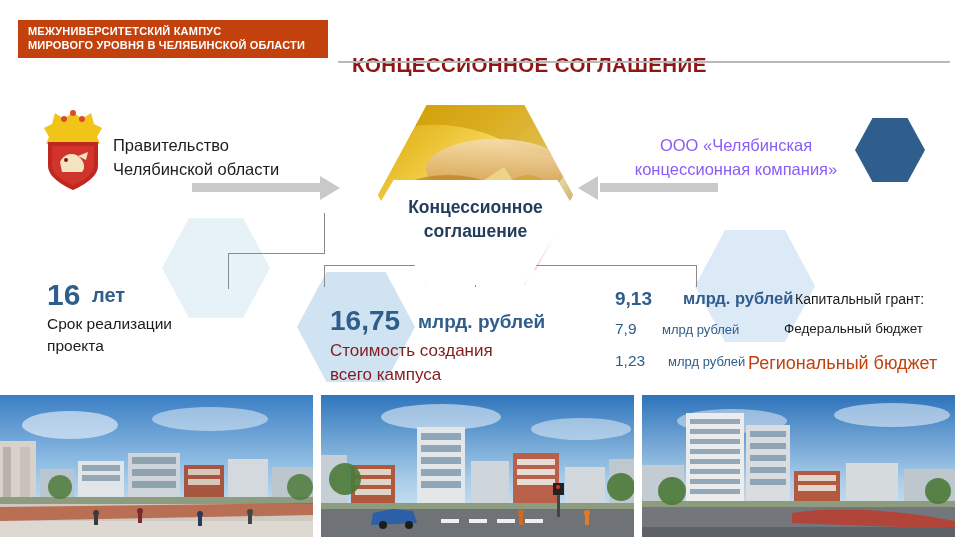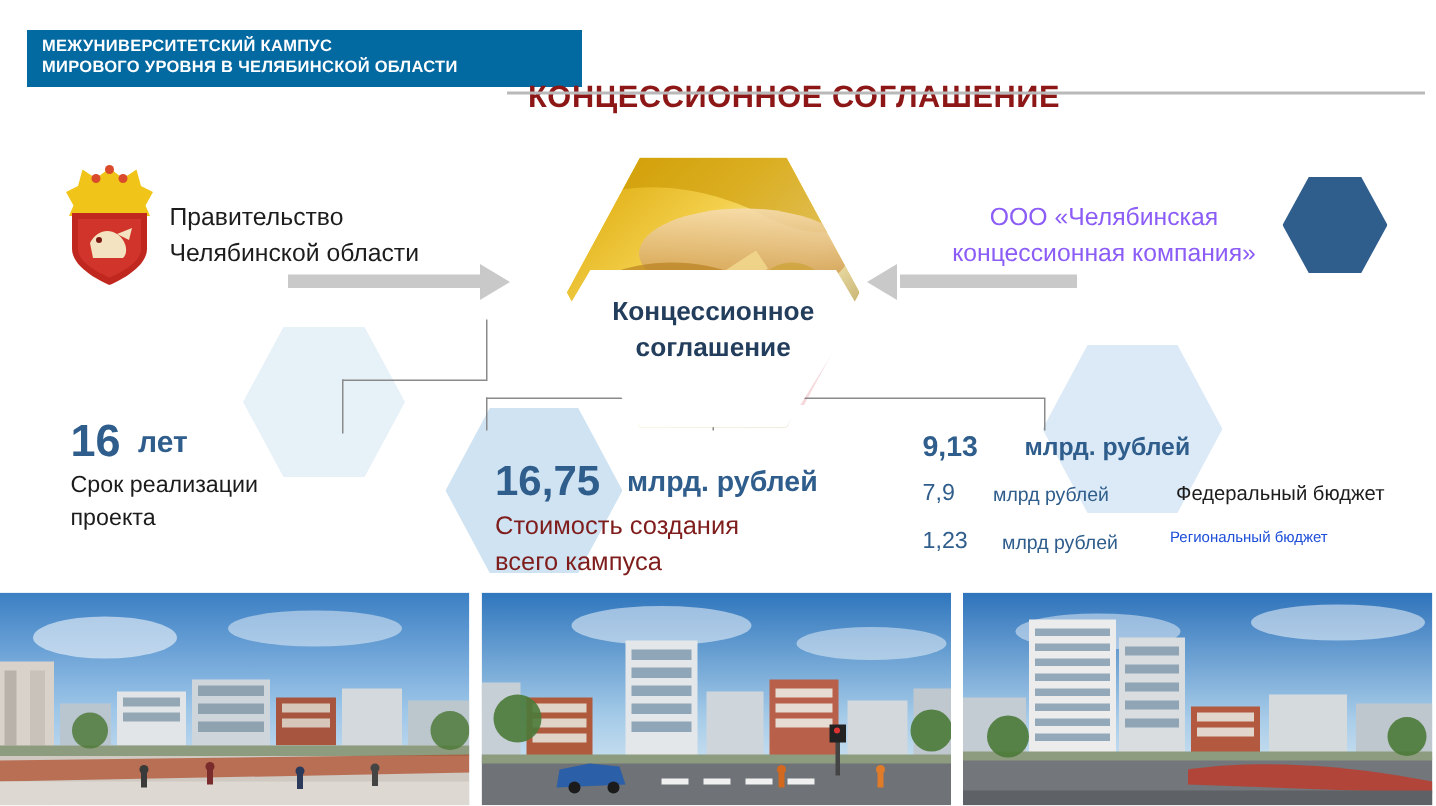--- a/index.html
+++ b/index.html
@@ -15,23 +15,23 @@
     width: 957px;
     height: 537px;
     background: #ffffff;
   }
 
   
   .header-logo {
     position: absolute;
     left: 18px;
     top: 20px;
-    width: 370px;
+    width: 310px;
     height: 38px;
-    background: #0369a1;
+    background: #c2410c;
     color: #ffffff;
     padding: 5px 8px 4px 10px;
     line-height: 1.25;
   }
   .header-logo .line {
     font-size: 11px;
     font-weight: bold;
     letter-spacing: 0.2px;
     white-space: nowrap;
   }
@@ -241,22 +241,22 @@
   }
   .stat-reg-num {
     left: 615px; top: 352px;
     font-size: 15.5px; color: #2f5d8c;
   }
   .stat-reg-unit {
     left: 668px; top: 354px;
     font-size: 13px; color: #2f5d8c;
   }
   .stat-reg-label {
-    left: 780px; top: 353px;
-    font-size: 10px; color: #1d4ed8;
+    left: 748px; top: 353px;
+    font-size: 18px; color: #c2410c;
   }
 
   
   .photos {
     position: absolute;
     left: 0;
     top: 395px;
     width: 957px;
     height: 142px;
     display: flex;
@@ -364,20 +364,21 @@
 
   <div class="stat stat-cost-num">16,75</div>
   <div class="stat stat-cost-unit">млрд. рублей</div>
   <div class="stat stat-cost-desc">
     <div>Стоимость создания</div>
     <div>всего кампуса</div>
   </div>
 
   <div class="stat stat-grant-num">9,13</div>
   <div class="stat stat-grant-unit">млрд. рублей</div>
+  <div class="stat stat-grant-title">Капитальный грант:</div>
 
   <div class="stat stat-fed-num">7,9</div>
   <div class="stat stat-fed-unit">млрд рублей</div>
   <div class="stat stat-fed-label">Федеральный бюджет</div>
 
   <div class="stat stat-reg-num">1,23</div>
   <div class="stat stat-reg-unit">млрд рублей</div>
   <div class="stat stat-reg-label">Региональный бюджет</div>
 
   <div class="photos">

